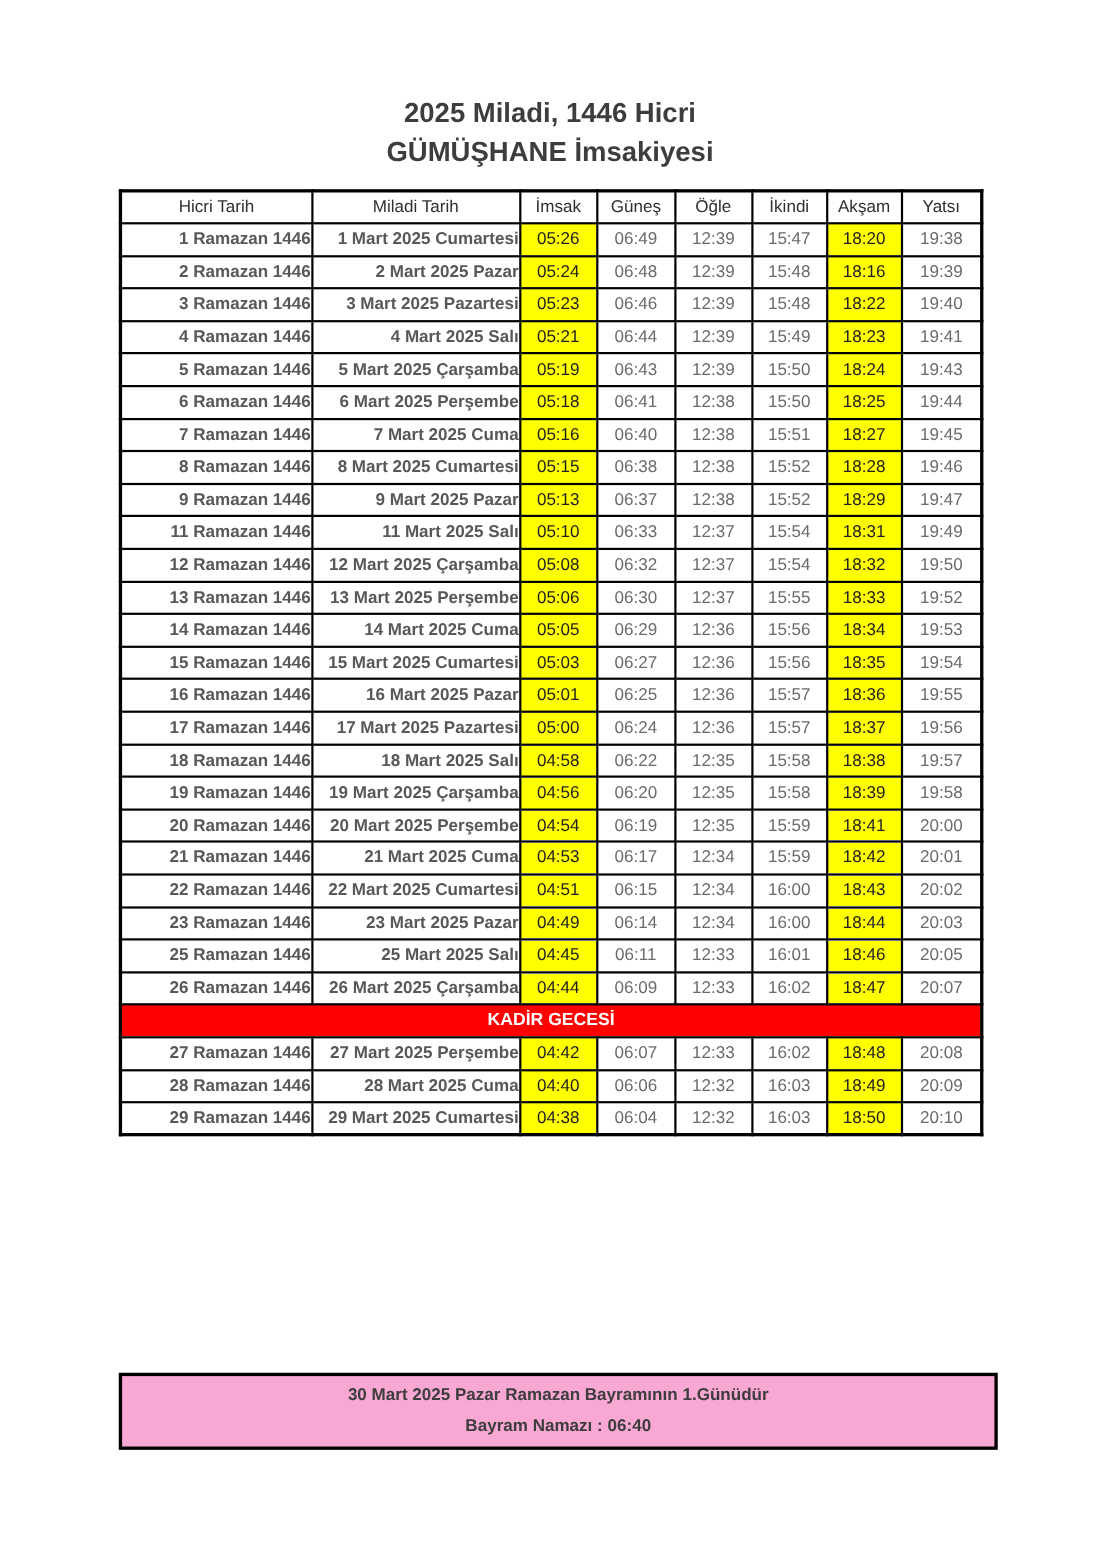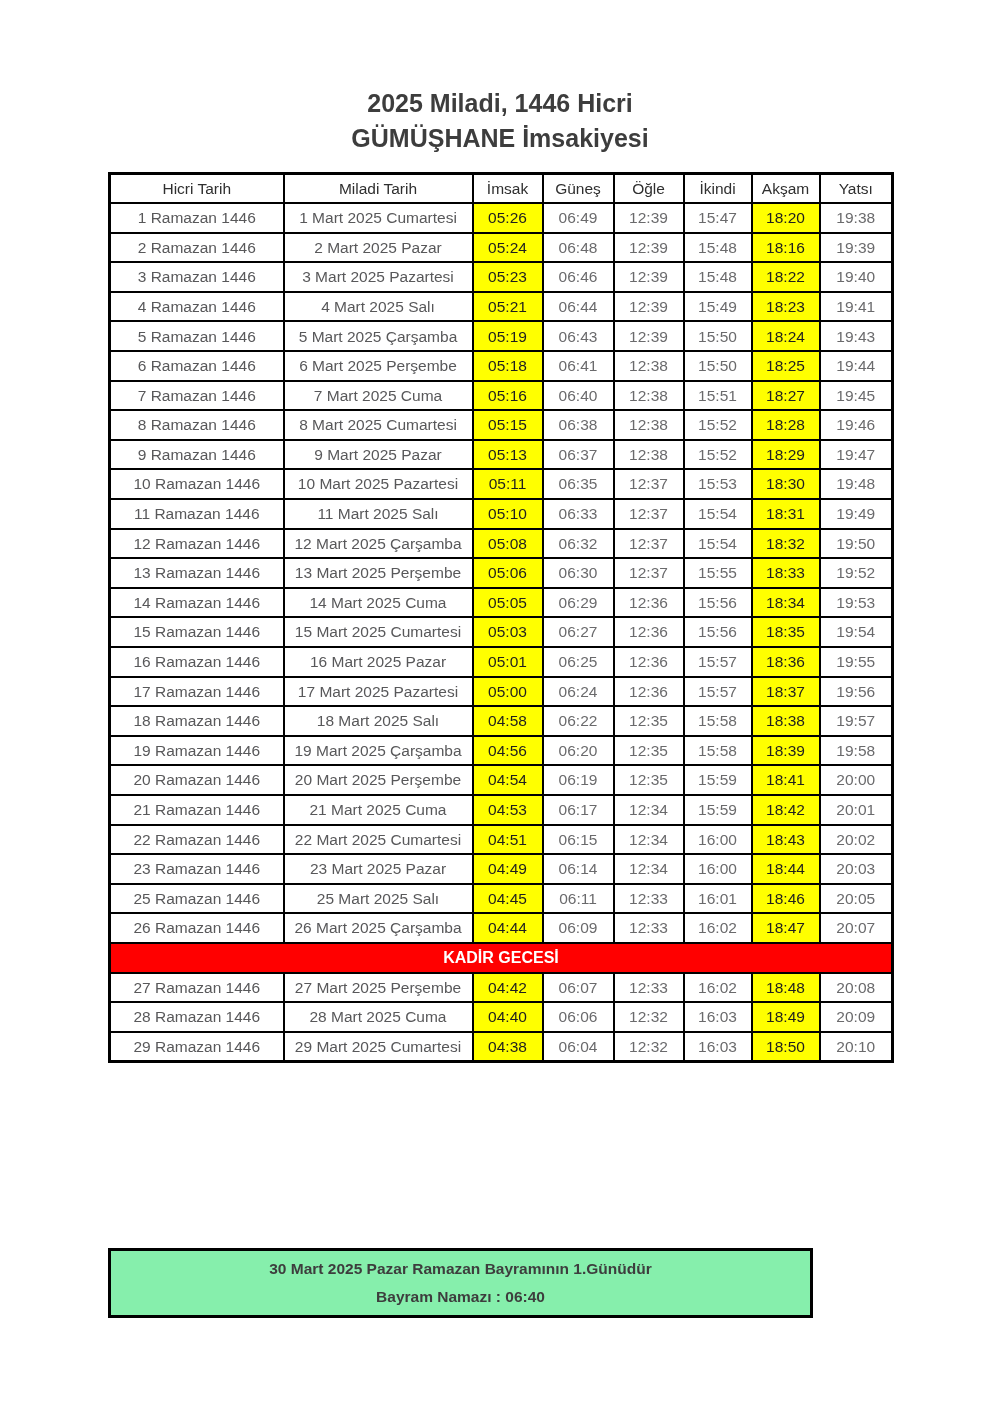--- a/index.html
+++ b/index.html
@@ -34,31 +34,31 @@
   table.imsakiye col.c6{width:68px;}
   table.imsakiye col.c7{width:68px;}
   table.imsakiye col.c8{width:73px;}
   table.imsakiye th, table.imsakiye td{
     border:2px solid #000;height:29.6px;padding:0;
     font-size:15.5px;line-height:1;white-space:nowrap;overflow:hidden;
   }
   table.imsakiye th{
     font-weight:normal;color:var(--ink);text-align:center;background:#fff;
   }
-  td.date{text-align:center;padding-left:7px;color:var(--date);font-weight:normal;}
+  td.date{text-align:right;padding-left:7px;color:var(--date);font-weight:bold;}
   td.time{text-align:center;color:var(--time);font-weight:normal;}
   .hl{background:var(--hl);}
   td.time.hl{font-weight:normal;color:#1f1f1f;}
   tr.banner-row td{
     background:var(--banner);color:#ffffff;font-weight:bold;
     text-align:center;font-size:16px;
   }
   .footer-box{
-    position:absolute;left:108px;top:1248px;width:705px;height:70px;
-    border:3px solid #000;background:#86efac;
+    position:absolute;left:108px;top:1248px;width:799px;height:70px;
+    border:3px solid #000;background:#f9a8d4;
     display:flex;flex-direction:column;justify-content:space-evenly;
     text-align:center;font-weight:bold;color:#3d3d3d;font-size:15.5px;
   }
 </style>
 </head>
 <body>
 
 <div class="page">
 
   <div class="title-block">
@@ -183,30 +183,20 @@
           <td class="date">9 Ramazan 1446</td>
           <td class="date">9 Mart 2025 Pazar</td>
           <td class="time hl">05:13</td>
           <td class="time">06:37</td>
           <td class="time">12:38</td>
           <td class="time">15:52</td>
           <td class="time hl">18:29</td>
           <td class="time">19:47</td>
         </tr>
 
-        <tr>
-          <td class="date">10 Ramazan 1446</td>
-          <td class="date">10 Mart 2025 Pazartesi</td>
-          <td class="time hl">05:11</td>
-          <td class="time">06:35</td>
-          <td class="time">12:37</td>
-          <td class="time">15:53</td>
-          <td class="time hl">18:30</td>
-          <td class="time">19:48</td>
-        </tr>
 
         <tr>
           <td class="date">11 Ramazan 1446</td>
           <td class="date">11 Mart 2025 Salı</td>
           <td class="time hl">05:10</td>
           <td class="time">06:33</td>
           <td class="time">12:37</td>
           <td class="time">15:54</td>
           <td class="time hl">18:31</td>
           <td class="time">19:49</td>

